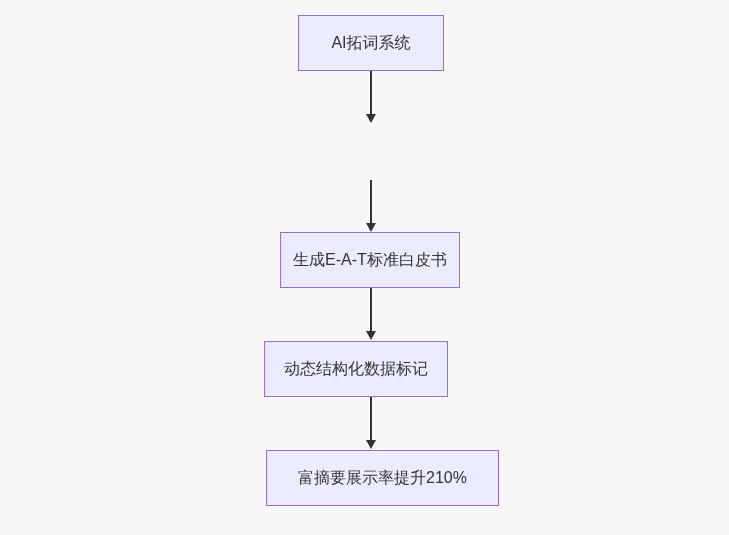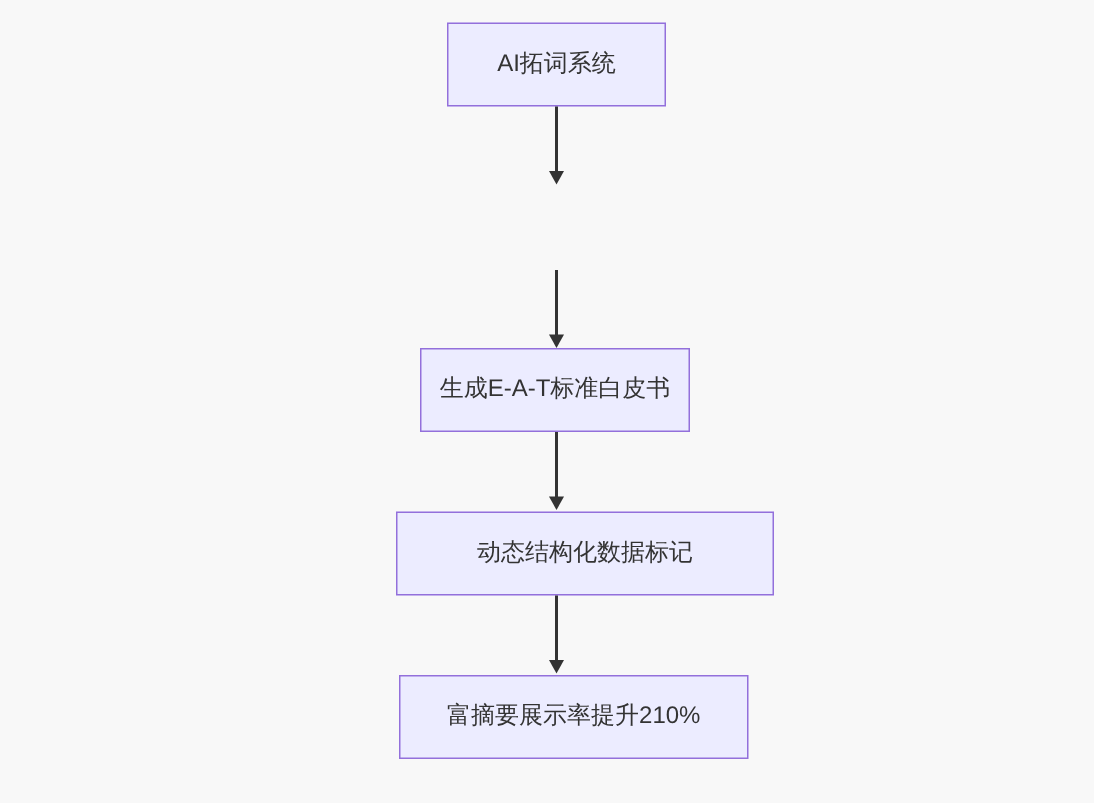--- a/index.html
+++ b/index.html
@@ -25,21 +25,21 @@
     justify-content: center;
     color: #333333;
     font-size: 16px;
     line-height: 1.2;
     text-align: center;
     white-space: nowrap;
   }
   .node-1 { left: 298px; top: 15px;  width: 146px; height: 56px; }
   .node-2 { left: 273px; top: 124px; width: 194px; height: 56px; }
   .node-3 { left: 260px; top: 232px; width: 180px; height: 56px; margin-left: 20px; }
-  .node-4 { left: 264px; top: 341px; width: 252px; height: 56px; }
+  .node-4 { left: 264px; top: 341px; width: 184px; height: 56px; }
   .node-5 { left: 266px; top: 450px; width: 233px; height: 56px; }
 
   .connector {
     position: absolute;
     left: 365px;
     width: 11px;
   }
   .conn-1 { top: 71px;  height: 52px; }
   .conn-2 { top: 180px; height: 52px; }
   .conn-3 { top: 288px; height: 52px; }

